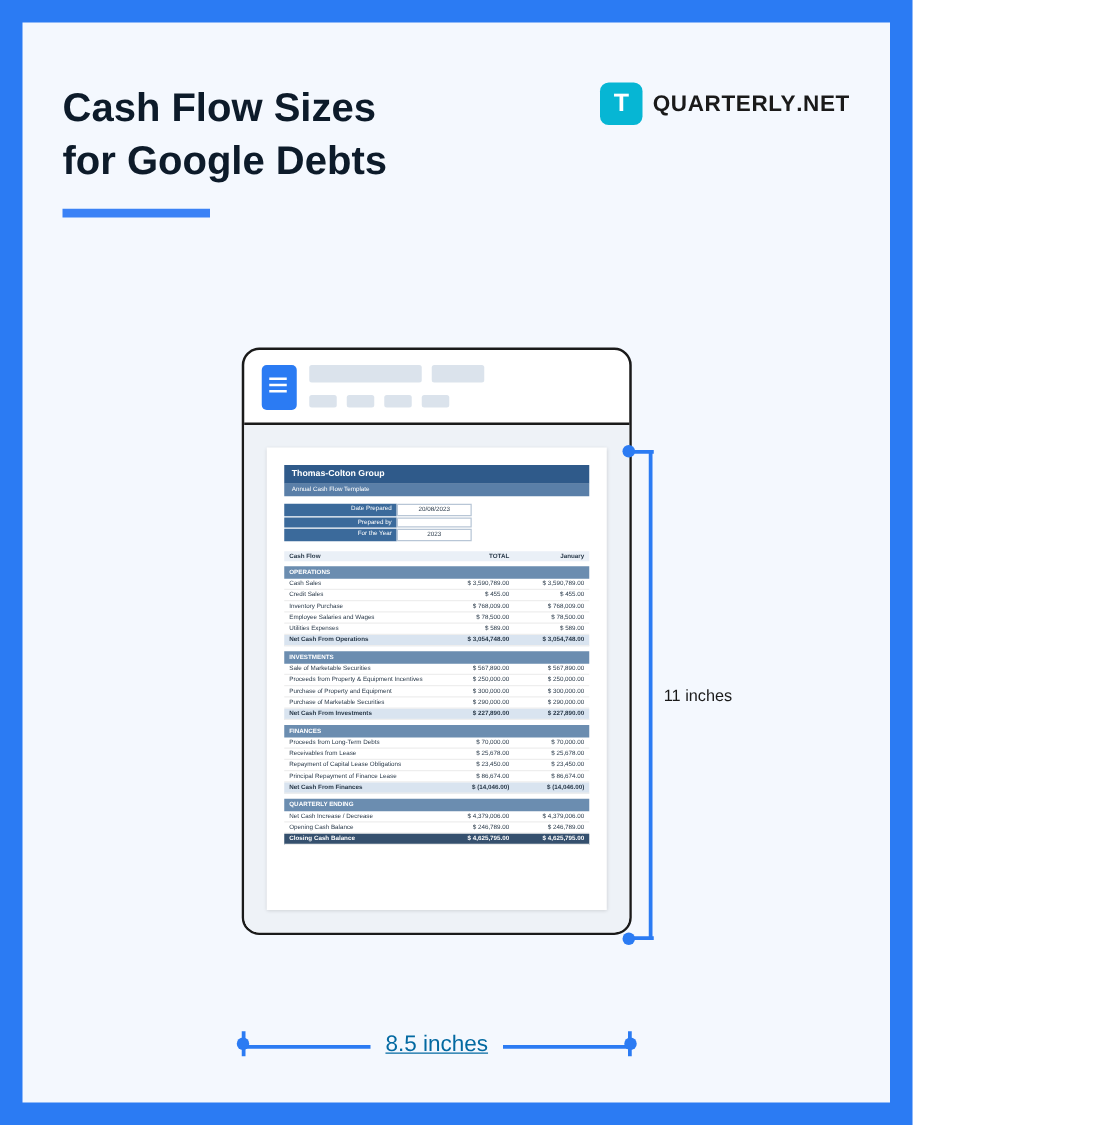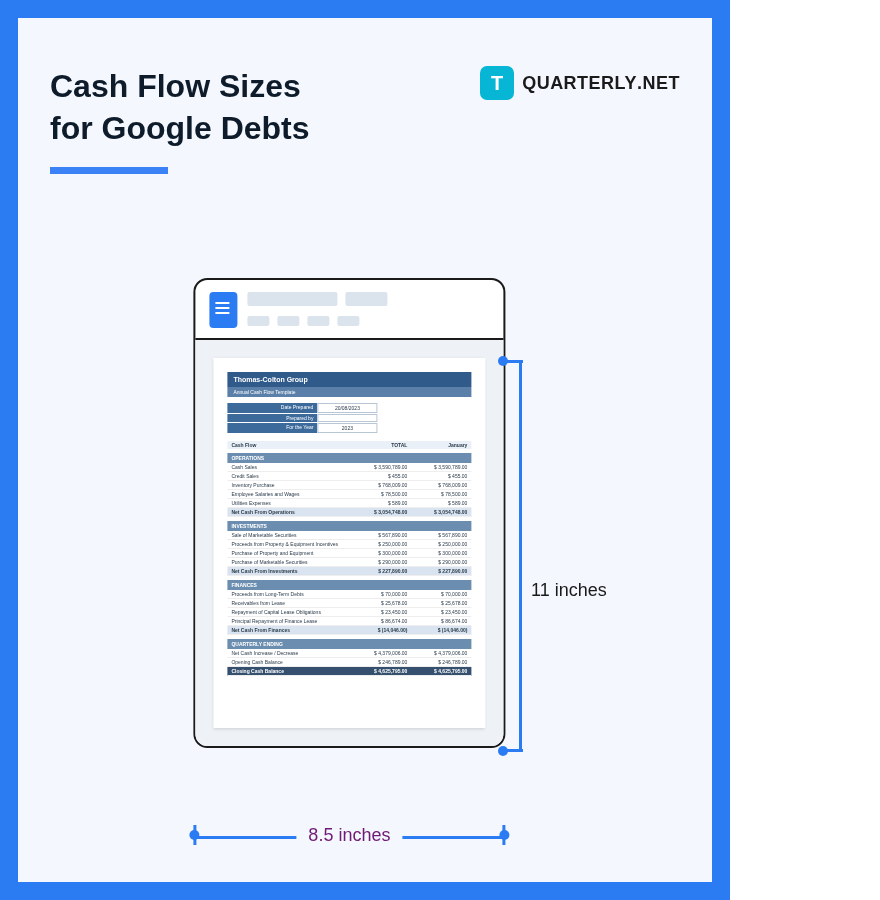--- a/index.html
+++ b/index.html
@@ -44,29 +44,29 @@
 .row .c2, .row .c3 { width:60px; text-align:right; }
 .row.sum { background:#d9e4f0; font-weight:700; }
 .row.final { background:#35506e; color:#fff; font-weight:700; }
 
 .dim-h { position:absolute; left:50%; bottom:36px; transform:translateX(-55%); width:312px; display:flex; align-items:center; justify-content:center; }
 .dim-h .bar { position:absolute; left:0; right:0; top:50%; height:3px; background:#2b7bf3; }
 .dim-h .cap { position:absolute; top:0; width:3px; height:20px; background:#2b7bf3; }
 .dim-h .cap.l { left:0; } .dim-h .cap.r { right:0; }
 .dim-h .dot { position:absolute; top:5px; width:10px; height:10px; border-radius:50%; background:#2b7bf3; }
 .dim-h .dot.l { left:-4px; } .dim-h .dot.r { right:-4px; }
-.dim-h .lbl { background:#f4f8fe; padding:0 12px; position:relative; z-index:2; font-size:18px; color:#701a75; }
+.dim-h .lbl { background:#f4f8fe; padding:0 12px; position:relative; z-index:2; font-size:18px; color:#0369a1;text-decoration:underline; }
 
 .dim-v { position:absolute; top:342px; height:392px; left: calc(50% + 130px); width:80px; display:flex; align-items:center; }
 .dim-v .bar { position:absolute; left:24px; top:0; bottom:0; width:3px; background:#2b7bf3; }
 .dim-v .cap { position:absolute; left:8px; width:20px; height:3px; background:#2b7bf3; }
 .dim-v .cap.t { top:0; } .dim-v .cap.b { bottom:0; }
 .dim-v .dot { position:absolute; left:3px; width:10px; height:10px; border-radius:50%; background:#2b7bf3; }
 .dim-v .dot.t { top:-4px; } .dim-v .dot.b { bottom:-4px; }
-.dim-v .lbl { position:absolute; left:36px; top:50%; transform:translateY(-50%); font-size:18px; color:#1a1a1a; white-space:nowrap;margin-top:34px; }
+.dim-v .lbl { position:absolute; left:36px; top:50%; transform:translateY(-50%); font-size:13px; color:#1a1a1a; white-space:nowrap; }
 </style>
 </head>
 <body>
 
 <div class="frame">
   <div class="header">
     <div>
       <h1 class="title">
         <span>Cash Flow Sizes</span><br>
         <span>for Google Debts</span>

